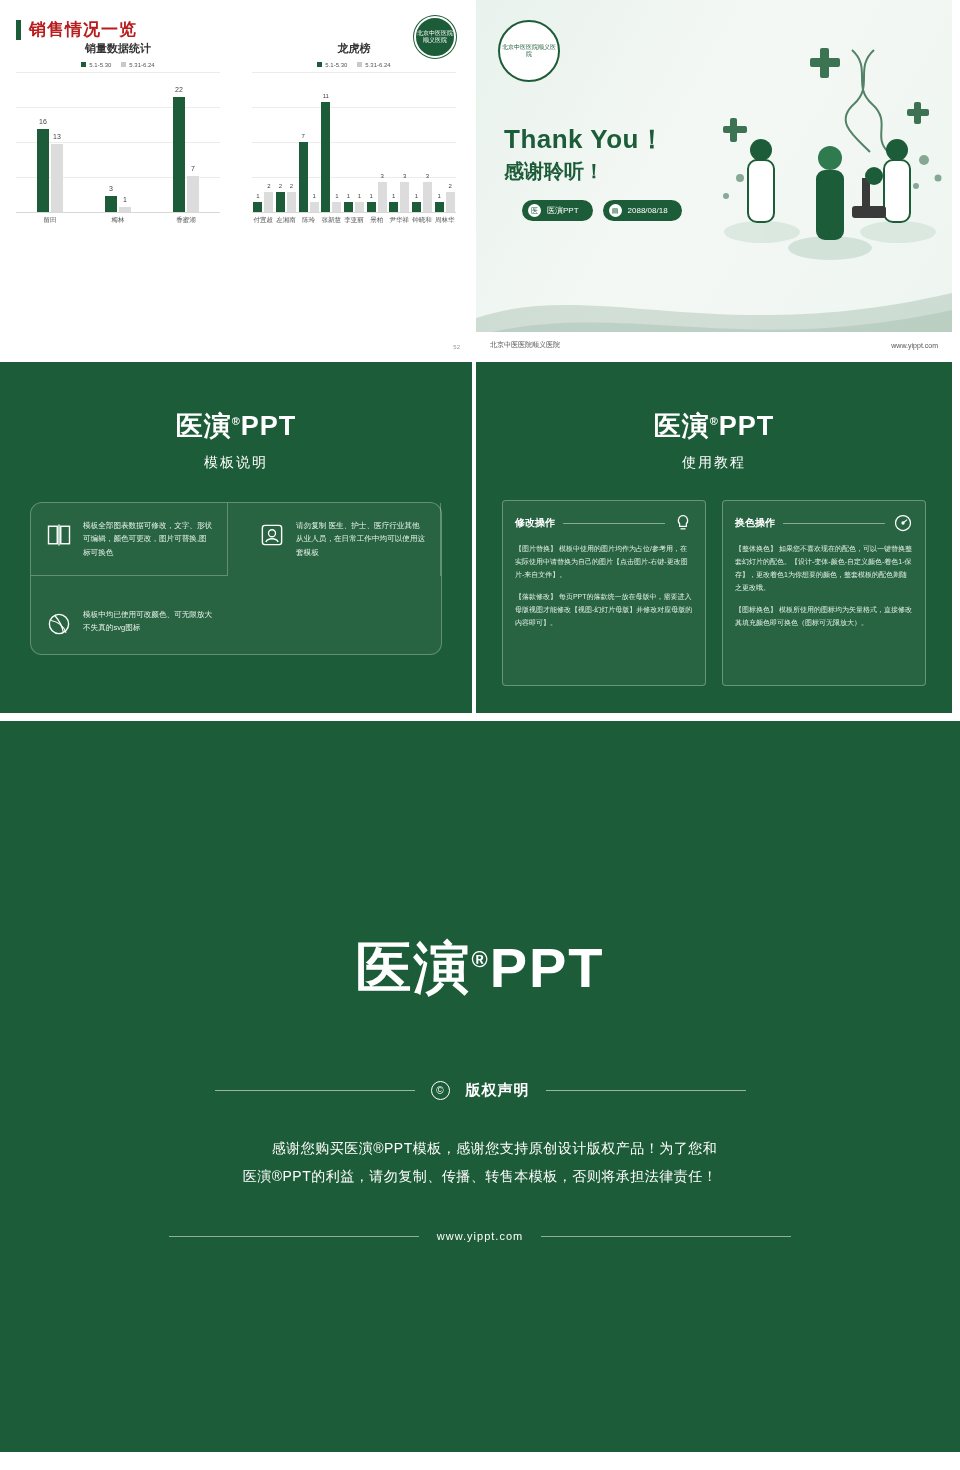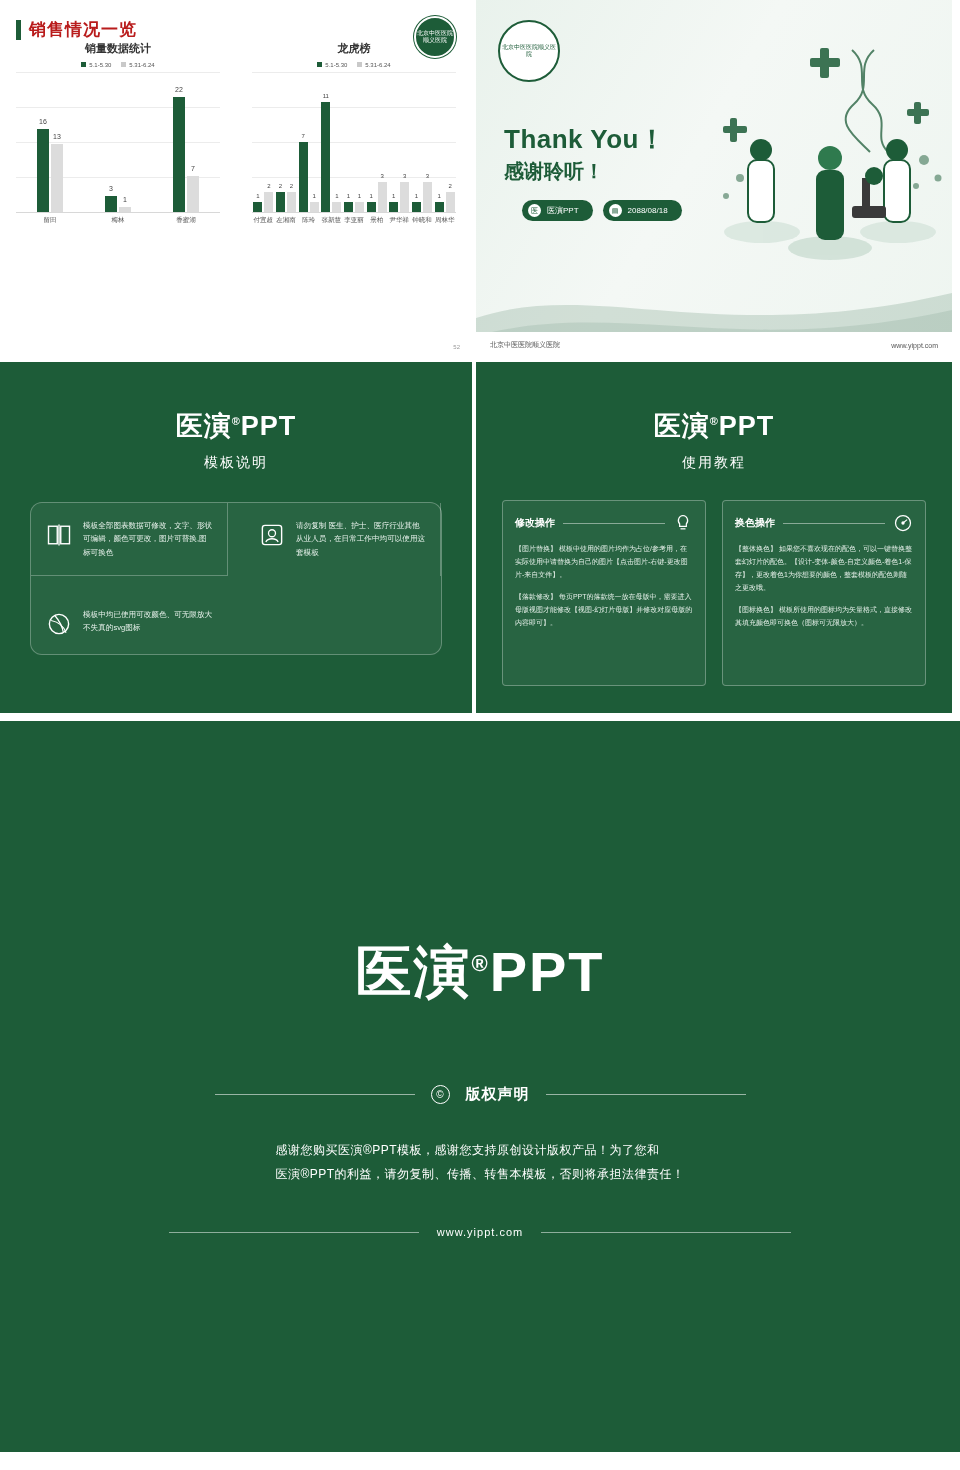--- a/index.html
+++ b/index.html
@@ -69,21 +69,21 @@
   .t-body p{margin:0 0 9px;}
 
   
   .slide-final{width:960px;height:735px;background:#1d5c38;color:#fff;box-sizing:border-box;position:relative;display:flex;flex-direction:column;align-items:center;justify-content:center;border-top:4px solid #fff;}
   .f-brand{font-size:56px;font-weight:bold;letter-spacing:2px;}
   .f-brand sup{font-size:22px;vertical-align:super;}
   .f-copy{display:flex;align-items:center;gap:16px;margin-top:74px;}
   .f-copy .ln{width:200px;height:1px;background:rgba(255,255,255,.55);}
   .f-copy .cmark{width:17px;height:17px;border-radius:50%;border:1.5px solid #fff;font-size:10px;display:flex;align-items:center;justify-content:center;}
   .f-copy .ct{font-size:15px;font-weight:bold;letter-spacing:1px;}
-  .f-text{margin-top:34px;text-align:left;font-size:12px;line-height:2;letter-spacing:.5px;}
+  .f-text{margin-top:34px;text-align:right;font-size:14px;line-height:2;letter-spacing:.5px;}
   .f-bottom{display:flex;align-items:center;gap:18px;margin-top:40px;}
   .f-bottom .ln{width:250px;height:1px;background:rgba(255,255,255,.5);}
   .f-bottom .url{font-size:11px;letter-spacing:1px;}
 </style>
 </head>
 <body>
 
 <div class="page">
 
   <div class="row">

